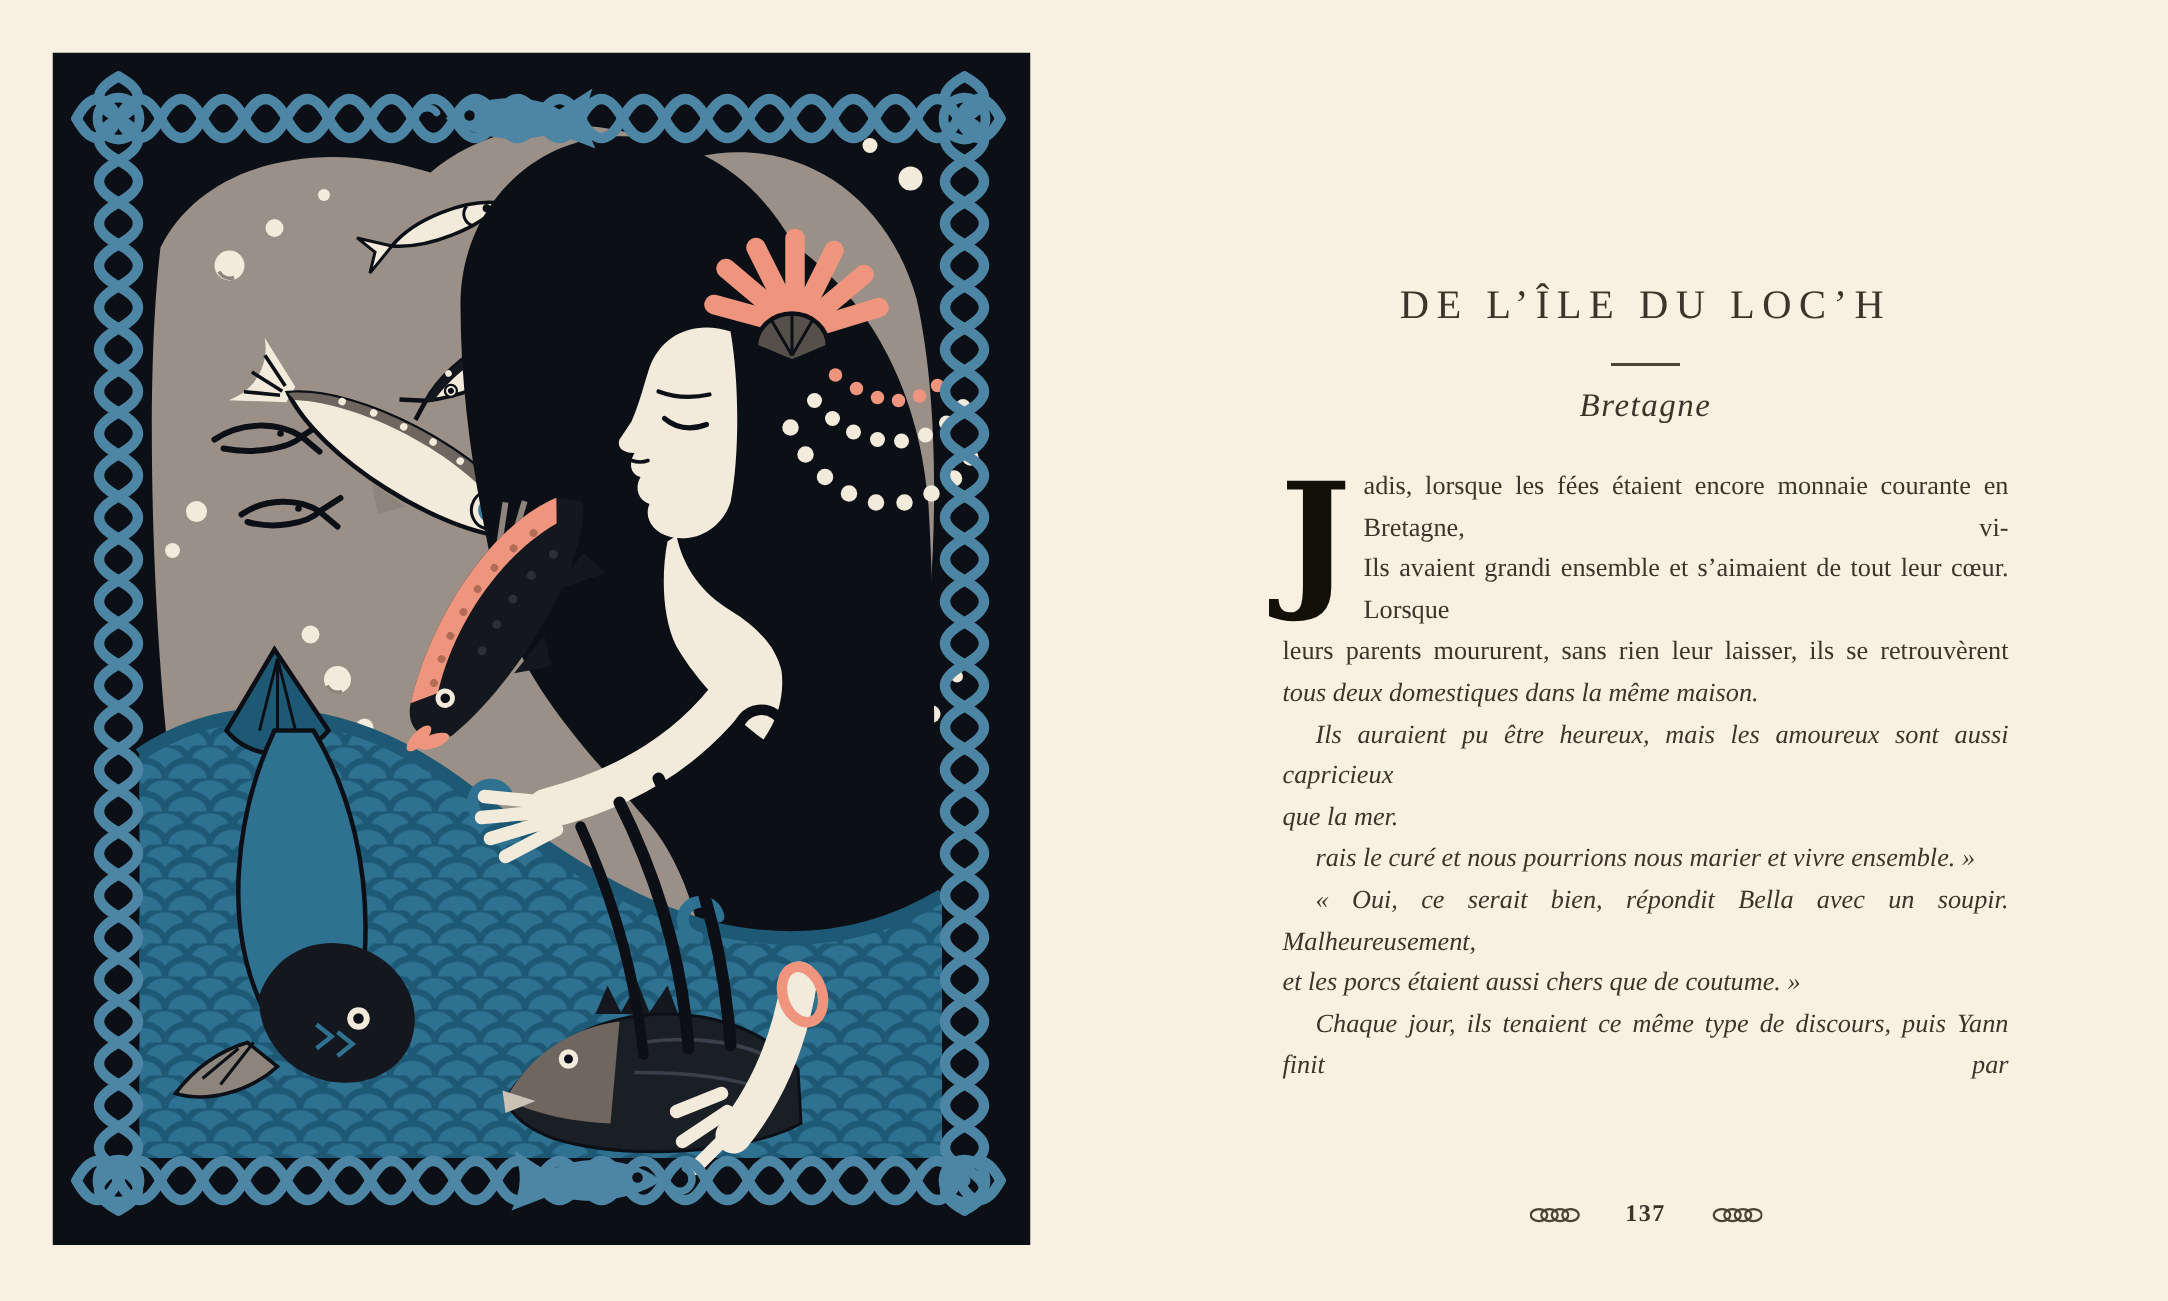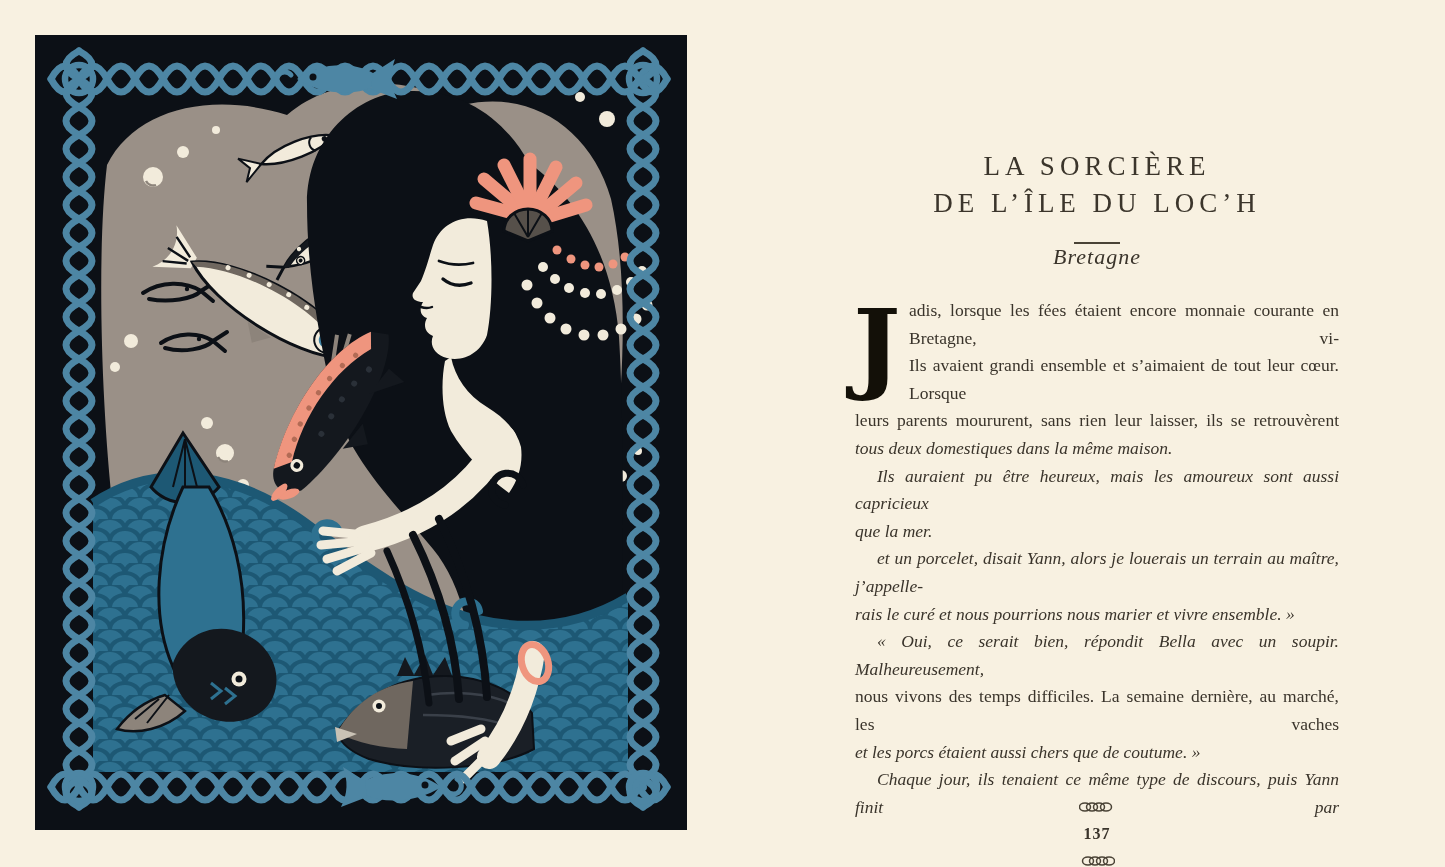--- a/index.html
+++ b/index.html
@@ -23,21 +23,21 @@
   .chapter-title{
     margin:148px 0 0 0;
     text-align:center;
     font-weight:normal;
     font-size:27px;line-height:37px;
     letter-spacing:5px;
     color:#3b352b;
   }
   .title-rule{width:46px;height:2px;background:#4a4336;margin:20px auto 0 auto;}
   .region{
-    text-align:center;
+    margin-top:13px;text-align:center;
     font-style:italic;font-size:22px;color:#3a342b;letter-spacing:1px;
   }
   .story{
     margin-top:27px;
     font-size:17.5px;line-height:27.6px;
     color:#3a342b;
   }
   .para{margin:0;}
   .line{text-align:justify;text-align-last:justify;}
   .line.last{text-align-last:left;font-style:italic;}
@@ -45,21 +45,21 @@
   .dropcap{
     float:left;width:52px;height:107px;
     margin:3px 6px 0 -4px;
     font-family:"DejaVu Serif", serif;
     font-weight:bold;
     font-size:100px;line-height:90px;
     color:#131008;text-align:center;
   }
   .page-footer{
     position:absolute;left:0;top:801px;width:484px;
-    display:flex;justify-content:center;align-items:center;gap:12px;flex-direction:column;
+    display:flex;justify-content:center;align-items:center;gap:28px;
   }
   .pagenum{font-weight:bold;font-size:16px;letter-spacing:1px;color:#3a342b;}
   .orn{display:inline-block;line-height:0;}
 </style>
 </head>
 <body>
 
 <div class="spread">
 
   <figure class="illustration" role="img" aria-label="Woodcut-style illustration of a long black-haired woman in profile with a coral comb and pearl strands in her hair, reaching her pale hands toward fish swimming among bubbles over a scaled teal wave, framed by a Celtic knotwork border">
@@ -352,45 +352,43 @@
         <circle cx="278" cy="42" r="3.5" fill="#0c1016" stroke="none"></circle>
         <circle cx="390" cy="750" r="3.5" fill="#0c1016" stroke="none"></circle>
         <path d="M246,52 a8,8 0 1 1 10,-12" stroke-width="5"></path>
         <path d="M422,744 a8,8 0 1 1 -10,12" stroke-width="5"></path>
       </g>
     </svg>
   </figure>
 
   <div class="right-col">
     <h1 class="chapter-title">
-      <span>LA SORCIÈRE</span><br>
+      <br>
       <span>DE L’ÎLE DU LOC’H</span>
     </h1>
     <div class="title-rule"></div>
     <div class="region">Bretagne</div>
 
     <section class="story">
         <div class="para">
           <span class="dropcap">J</span>
           <div class="line">adis, lorsque les fées étaient encore monnaie courante en Bretagne, vi-</div>
           <div class="line">Ils avaient grandi ensemble et s’aimaient de tout leur cœur. Lorsque</div>
           <div class="line">leurs parents moururent, sans rien leur laisser, ils se retrouvèrent</div>
           <div class="line last">tous deux domestiques dans la même maison.</div>
         </div>
         <div class="para indent">
           <div class="line">Ils auraient pu être heureux, mais les amoureux sont aussi capricieux</div>
           <div class="line last">que la mer.</div>
         </div>
         <div class="para indent">
-          <div class="line">et un porcelet, disait Yann, alors je louerais un terrain au maître, j’appelle-</div>
           <div class="line last">rais le curé et nous pourrions nous marier et vivre ensemble. »</div>
         </div>
         <div class="para indent">
           <div class="line">« Oui, ce serait bien, répondit Bella avec un soupir. Malheureusement,</div>
-          <div class="line">nous vivons des temps difficiles. La semaine dernière, au marché, les vaches</div>
           <div class="line last">et les porcs étaient aussi chers que de coutume. »</div>
         </div>
         <div class="para indent">
           <div class="line">Chaque jour, ils tenaient ce même type de discours, puis Yann finit par</div>
         </div>
       </section>
 
     <div class="page-footer">
       <span class="orn">
         <svg width="36" height="12" viewBox="0 0 36 12">

